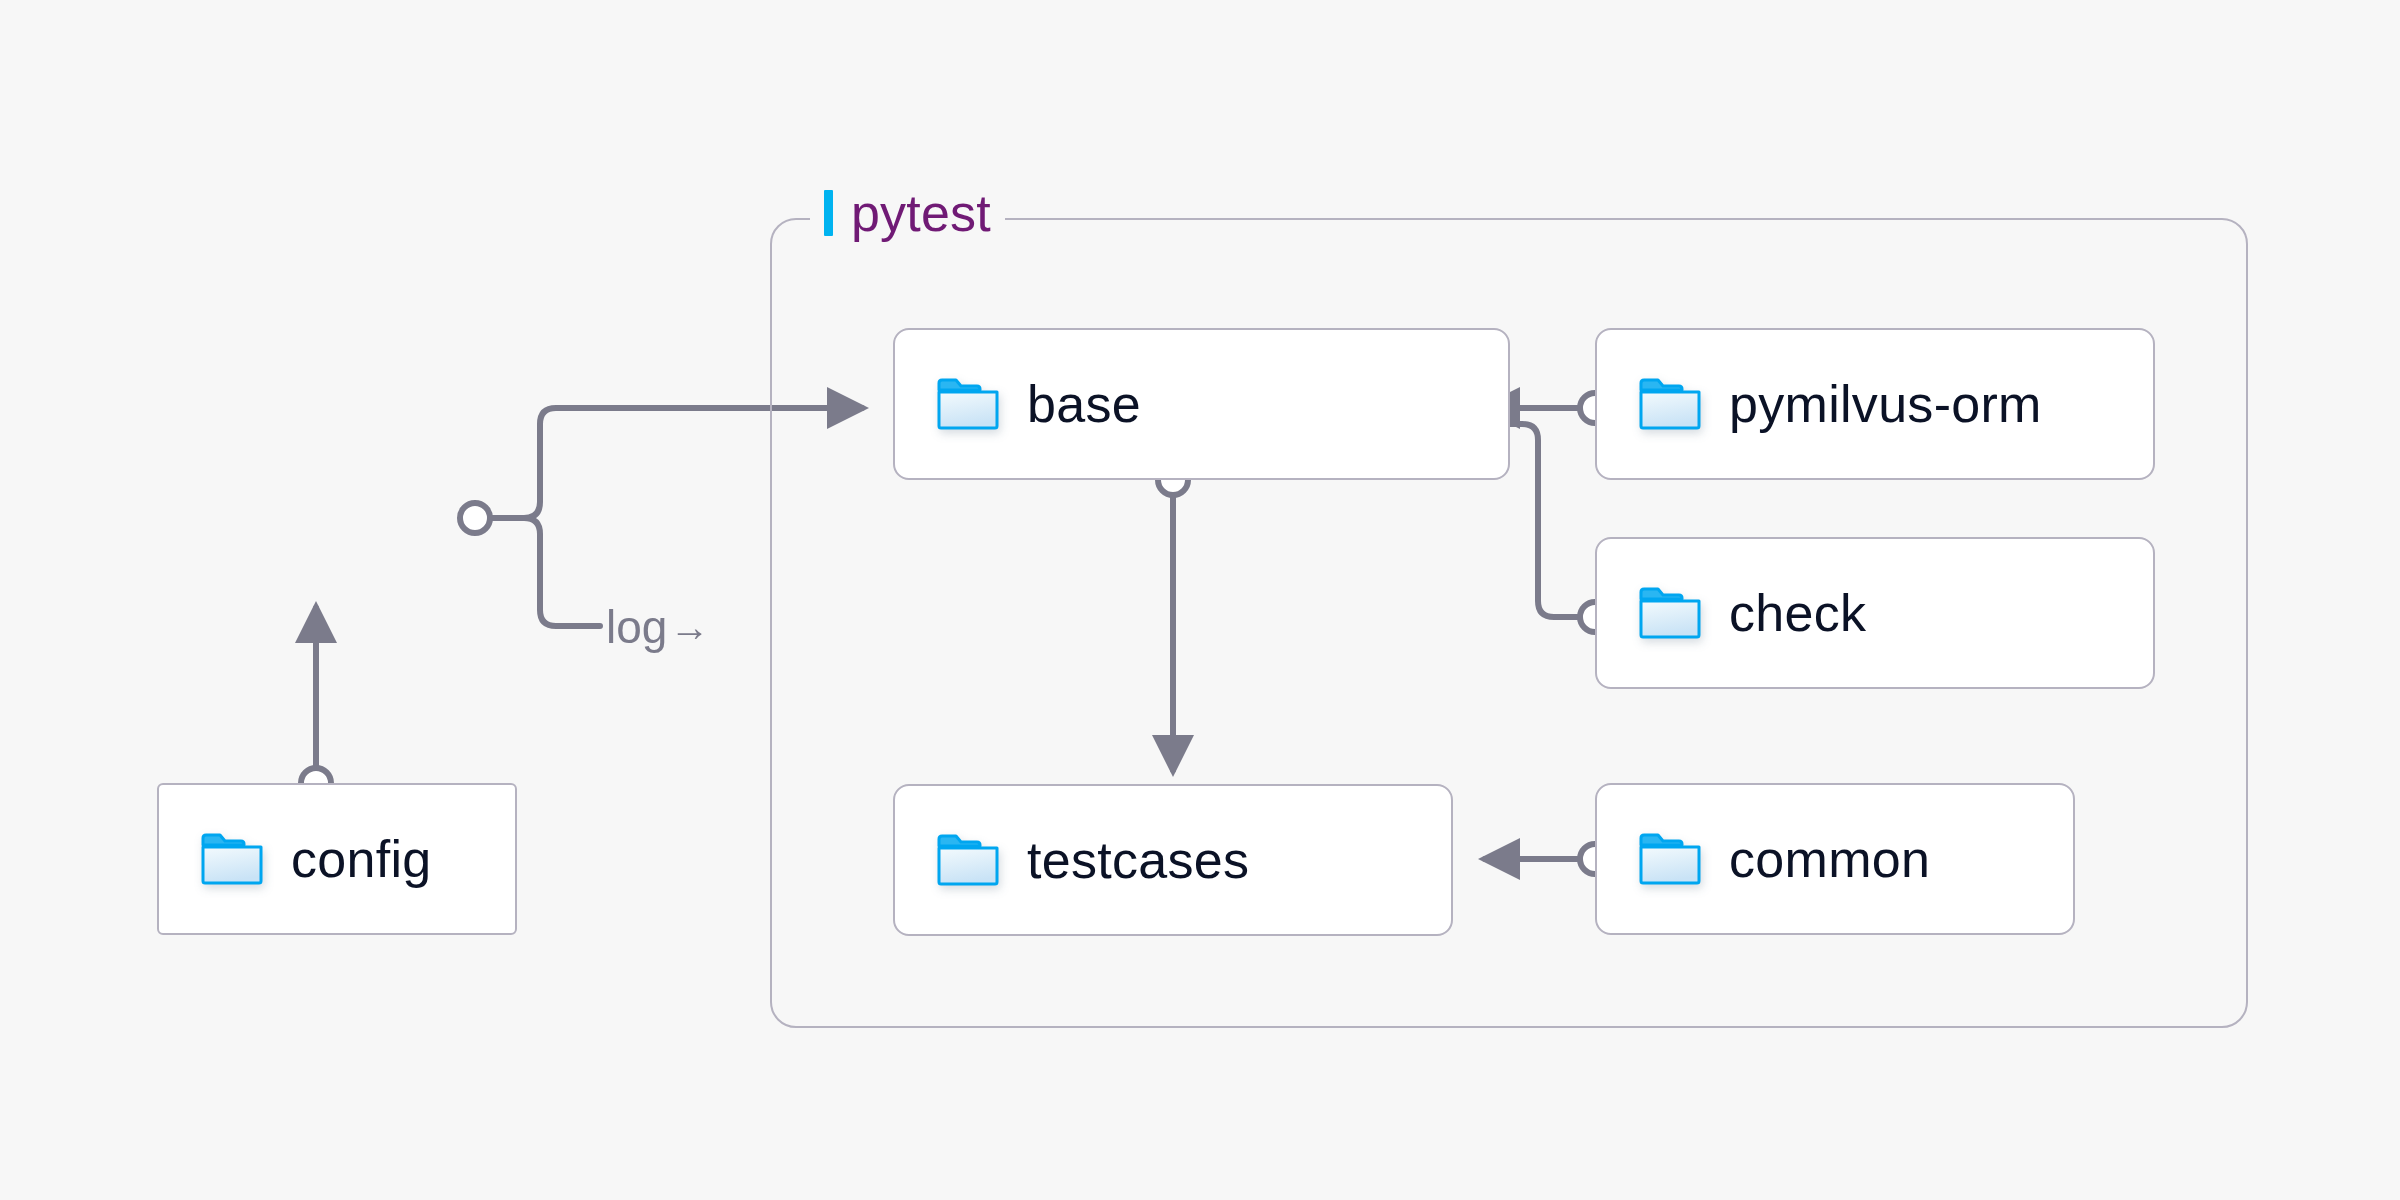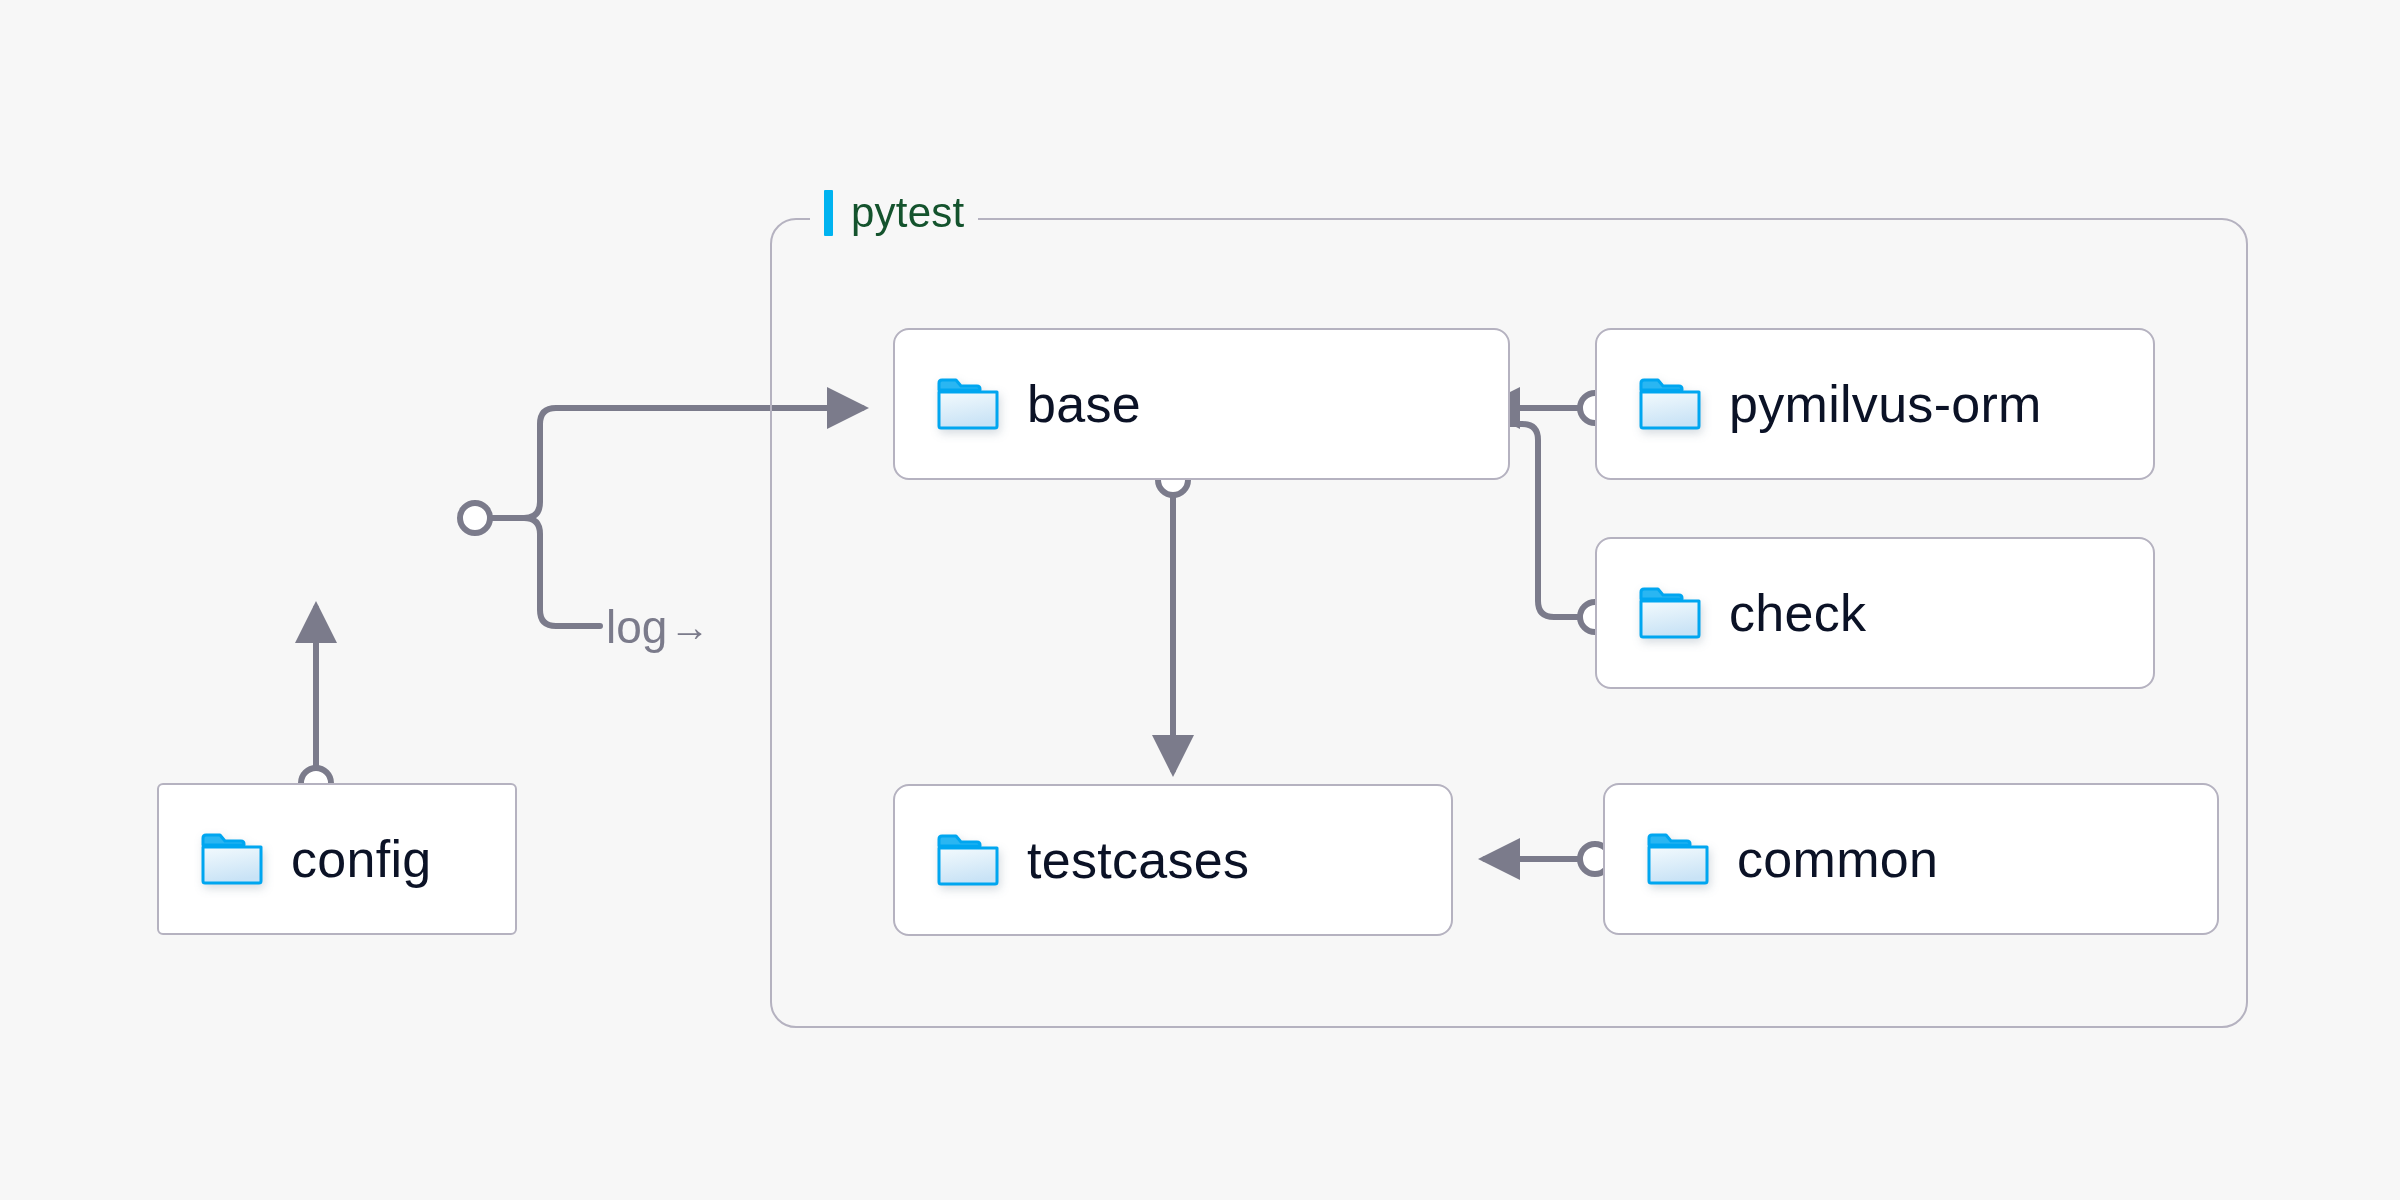--- a/index.html
+++ b/index.html
@@ -44,22 +44,22 @@
     height: 62px;
   }
   .group-title .bar {
     width: 9px;
     height: 46px;
     background: #00b3f0;
     border-radius: 1px;
     flex: none;
   }
   .group-title .label {
-    font-size: 42px;
-    color: #14532d;
+    font-size: 52px;
+    color: #701a75;
     letter-spacing: 0.2px;
     white-space: nowrap;
   }
   
   .node {
     position: absolute;
     box-sizing: border-box;
     background: #ffffff;
     border: 2px solid #b5b2c0;
     border-radius: 16px;
@@ -191,21 +191,21 @@
   <div class="node" style="left:1595px; top:537px; width:560px; height:152px;">
     <span class="folder">
       <svg viewBox="0 0 62 52" width="62" height="52">
         <path d="M2 12 L2 5 Q2 2 5 2 L19 2 L24 8 L40 8 Q43 8 43 11 L43 12 Z" fill="#2ab6f2" stroke="#00a6f0" stroke-width="3" stroke-linejoin="round"></path>
         <path d="M2 14 L60 14 L60 48 Q60 50 58 50 L4 50 Q2 50 2 48 Z" fill="url(#folderGrad)" stroke="#00a6f0" stroke-width="3" stroke-linejoin="round"></path>
       </svg>
     </span>
     <span class="nlabel">check</span>
   </div>
 
-  <div class="node" style="left:1595px; top:783px; width:616px; height:152px;margin-left:8px;">
+  <div class="node" style="left:1595px; top:783px; width:480px; height:152px;">
     <span class="folder">
       <svg viewBox="0 0 62 52" width="62" height="52">
         <path d="M2 12 L2 5 Q2 2 5 2 L19 2 L24 8 L40 8 Q43 8 43 11 L43 12 Z" fill="#2ab6f2" stroke="#00a6f0" stroke-width="3" stroke-linejoin="round"></path>
         <path d="M2 14 L60 14 L60 48 Q60 50 58 50 L4 50 Q2 50 2 48 Z" fill="url(#folderGrad)" stroke="#00a6f0" stroke-width="3" stroke-linejoin="round"></path>
       </svg>
     </span>
     <span class="nlabel">common</span>
   </div>
 
   <div class="edge-label" style="left:606px; top:600px;">

